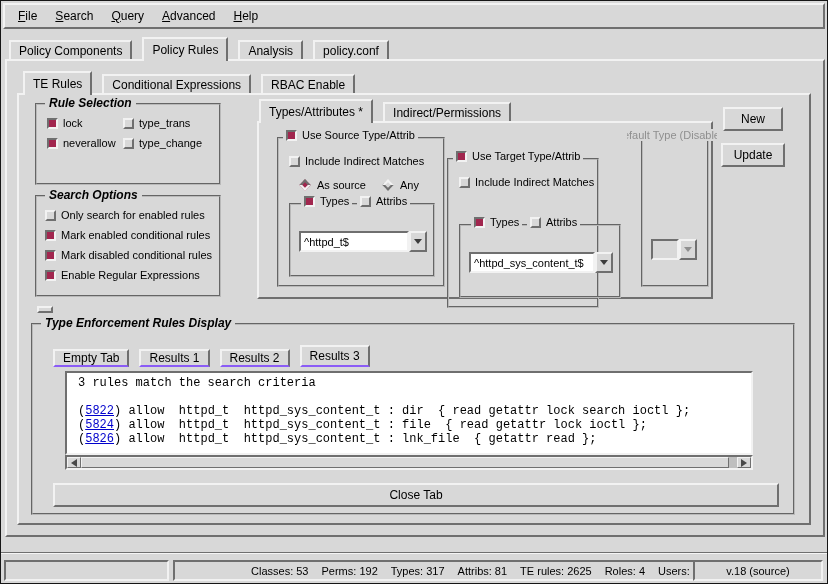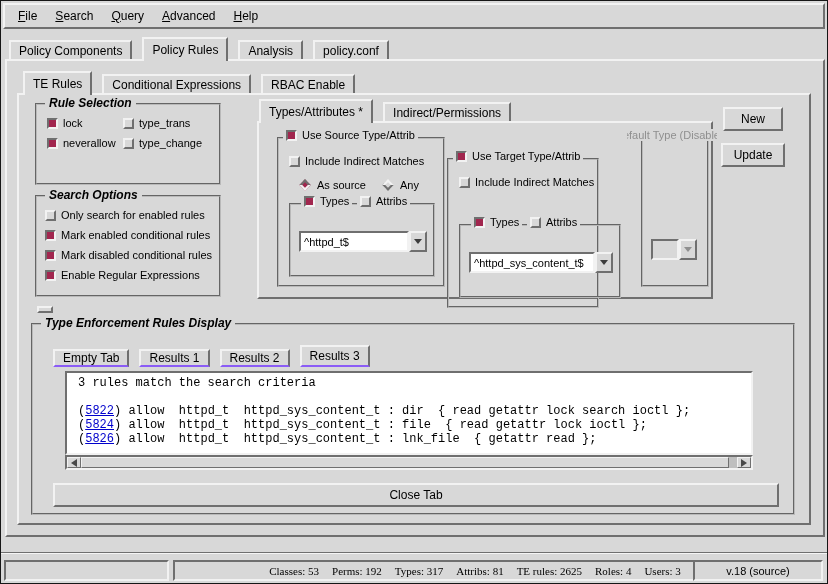--- a/index.html
+++ b/index.html
@@ -274,21 +274,21 @@
       <div class="sb-btn" style="right:0;">
           <span class="tri-right"></span>
         </div>
     </div>
 
     <div class="btn" style="left:20px; top:158px; width:726px; height:24px;">Close Tab</div>
   </div>
 
   <div class="statusbar">
     <div class="scell" style="left:3px; width:165px;"></div>
-    <div class="scell" style="left:172px; width:604px;font-family:Liberation Serif, serif;">
+    <div class="scell" style="left:172px; width:604px;">
       <div class="stats">
         <span>Classes: 53</span>
         <span>Perms: 192</span>
         <span>Types: 317</span>
         <span>Attribs: 81</span>
         <span>TE rules: 2625</span>
         <span>Roles: 4</span>
         <span>Users: 3</span>
       </div>
     </div>

